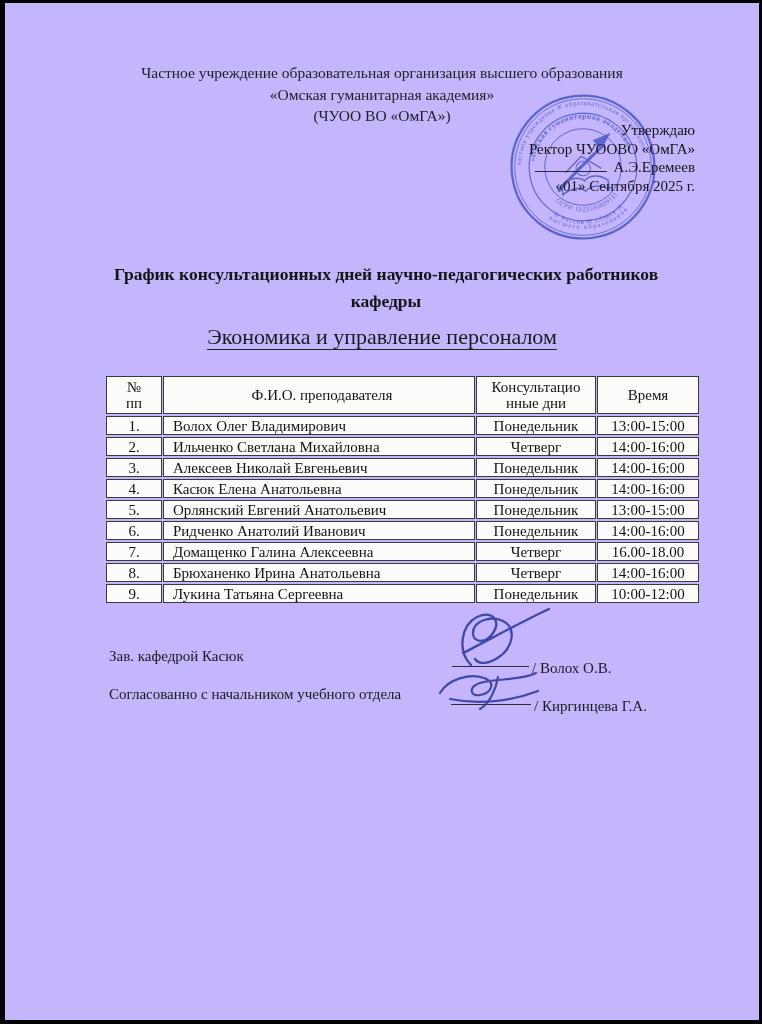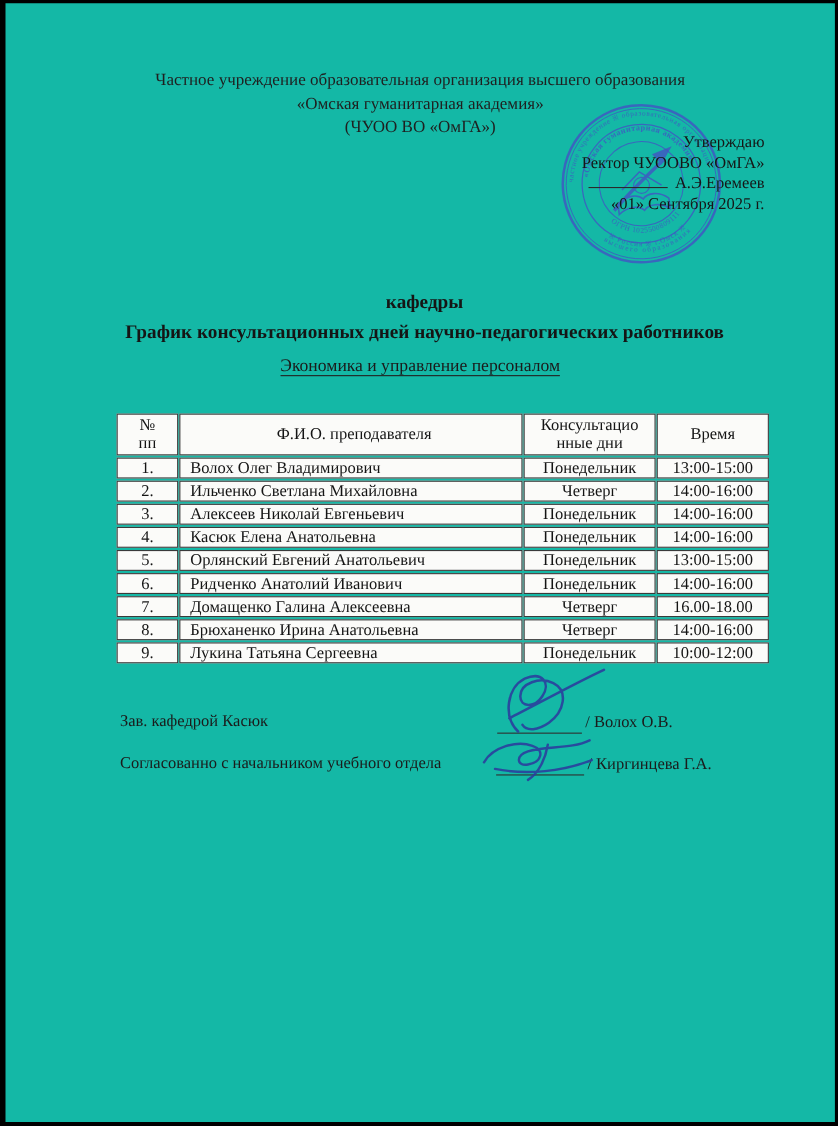--- a/index.html
+++ b/index.html
@@ -3,21 +3,21 @@
 <meta charset="utf-8">
 <style>
   html,body{margin:0;padding:0;}
   body{
     width:762px;height:1024px;background:#0a0a0a;
     font-family:"Liberation Serif","DejaVu Serif",serif;
     color:#1c1c1c;position:relative;overflow:hidden;
   }
   .paper{
     position:absolute;left:0;top:0;box-sizing:border-box;
-    width:762px;height:1024px;background:#14b8a6;
+    width:762px;height:1024px;background:#c4b5fd;
     border:3px solid #000;border-left-width:5px;border-bottom-width:4px;
   }
   
   .org-header{
     position:absolute;top:59px;left:0;width:100%;
     text-align:center;font-size:15.5px;line-height:21.5px;color:#1f1f1f;
   }
   
   .approval{
     position:absolute;top:118px;right:64px;width:260px;
@@ -35,21 +35,21 @@
   }
   
   .doc-title{
     position:absolute;top:258px;left:40px;width:682px;
     text-align:center;font-weight:bold;font-size:17.5px;line-height:27px;color:#151515;
   }
   .dept-block{
     position:absolute;top:321px;left:0;width:100%;text-align:center;
   }
   .dept-name{
-    font-size:16px;color:#1b1b1b;
+    font-size:22px;color:#1b1b1b;
     border-bottom:1.3px solid #222;padding-bottom:0px;
   }
   .dept-caption{font-size:10px;color:#2a2a2a;margin-top:2px;}
   
   table.schedule{
     position:absolute;left:100px;top:371px;
     border-collapse:separate;border-spacing:1px 2px;
     font-size:15px;color:#141414;
   }
   table.schedule th, table.schedule td{
@@ -65,21 +65,21 @@
   .col-day{width:112px;text-align:center;}
   .col-time{width:94px;text-align:center;}
   td{height:17px;}
   
   .sig-label{position:absolute;left:104px;font-size:15px;color:#1b1b1b;}
   .sig-label-1{top:645px;}
   .sig-label-2{top:683px;}
   .sig-rule{position:absolute;border-bottom:1.6px solid #2f2f2f;height:1px;}
   .sig-rule-1{left:447px;top:662px;width:77px;}
   .sig-rule-2{left:446px;top:700px;width:80px;}
-  .sig-name{position:absolute;font-size:15px;color:#1b1b1b;}
+  .sig-name{position:absolute;font-size:15px;color:#1b1b1b;margin-top:11px;}
   .sig-name-1{left:527px;top:646px;}
   .sig-name-2{left:529px;top:684px;}
   .sig-ink{position:absolute;z-index:3;}
   .sig-ink-1{left:438px;top:604px;}
   .sig-ink-2{left:431px;top:662px;}
 </style>
 </head>
 <body>
 
 <div class="paper">
@@ -121,22 +121,22 @@
   </svg>
 
   <div class="approval">
     <div>Утверждаю</div>
     <div>Ректор ЧУООВО «ОмГА»</div>
     <div><span class="uline"></span><span>А.Э.Еремеев</span></div>
     <div>«01» Сентября 2025 г.</div>
   </div>
 
   <div class="doc-title">
+    <div>График консультационных дней научно-педагогических работников</div>
     <div>кафедры</div>
-    <div>График консультационных дней научно-педагогических работников</div>
   </div>
 
   <div class="dept-block">
     <span class="dept-name">Экономика и управление персоналом</span>
   </div>
 
   <table class="schedule">
     <thead>
       <tr>
         <th class="col-num">№

